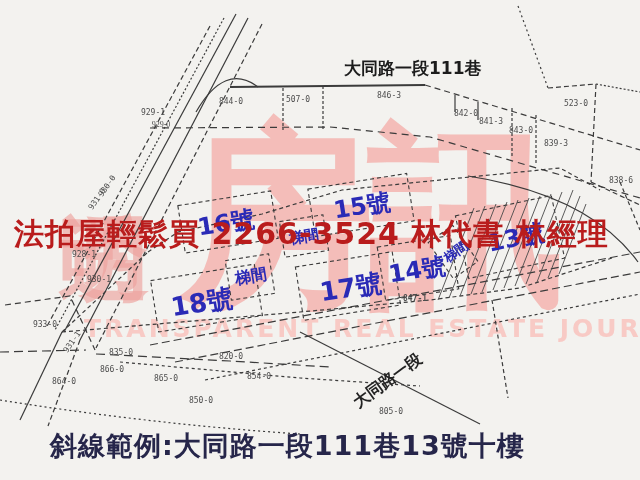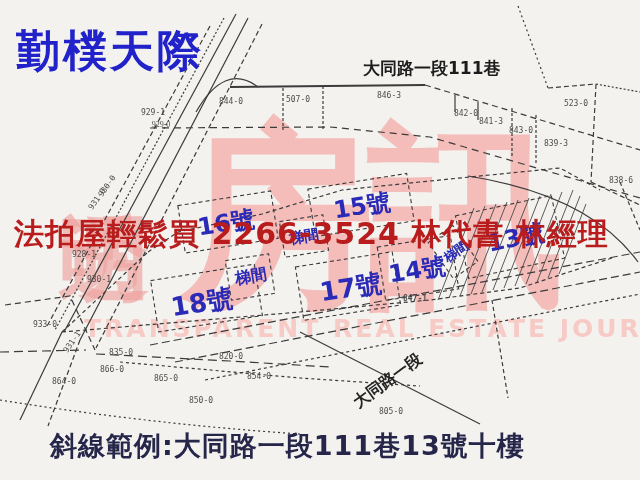--- a/index.html
+++ b/index.html
@@ -38,21 +38,21 @@
   .unit-label {
     position:absolute; color:#2a2ab6; font-weight:bold;
     white-space:nowrap; font-family:"DejaVu Sans", sans-serif;
   }
   .page-title {
     position:absolute; left:16px; top:22px;
     font-size:44px; font-weight:bold; letter-spacing:3px;
     color:#2122c9; white-space:nowrap;
   }
   .street-top {
-    position:absolute; left:363px; top:57px;
+    position:absolute; left:344px; top:57px;
     font-size:17px; font-weight:bold; color:#1c1c1c; white-space:nowrap;
   }
   .street-diag {
     position:absolute; left:388px; top:381px;
     transform:translate(-50%,-50%) rotate(-36deg);
     font-size:16px; font-weight:bold; color:#232323; white-space:nowrap;
   }
   .overlay-ad {
     position:absolute; left:14px; top:214px;
     font-size:30px; font-weight:bold; letter-spacing:1px;
@@ -186,19 +186,18 @@
       <span class="unit-label" style="left: 362px; top: 206px; font-size: 24px; transform: translate(-50%, -50%) rotate(-9deg);">15號</span>
       <span class="unit-label" style="left: 304px; top: 237px; font-size: 15px; transform: translate(-50%, -50%) rotate(-9deg);">梯間</span>
       <span class="unit-label" style="left: 202px; top: 303px; font-size: 26px; transform: translate(-50%, -50%) rotate(-9deg);">18號</span>
       <span class="unit-label" style="left: 251px; top: 277px; font-size: 16px; transform: translate(-50%, -50%) rotate(-9deg);">梯間</span>
       <span class="unit-label" style="left: 351px; top: 288px; font-size: 26px; transform: translate(-50%, -50%) rotate(-9deg);">17號</span>
       <span class="unit-label" style="left: 417px; top: 270px; font-size: 24px; transform: translate(-50%, -50%) rotate(-9deg);">14號</span>
       <span class="unit-label" style="left: 516px; top: 238px; font-size: 24px; transform: translate(-50%, -50%) rotate(-12deg);">13號</span>
       <span class="unit-label" style="left: 456px; top: 252px; font-size: 13px; transform: translate(-50%, -50%) rotate(-35deg);">梯間</span>
     </div>
 
-  <div class="page-title">勤樸天際</div>
   <div class="street-top">大同路一段111巷</div>
   <div class="street-diag">大同路一段</div>
   <div class="overlay-ad">法拍屋輕鬆買 2266-3524 林代書 林經理</div>
   <div class="bottom-caption">斜線範例:大同路一段111巷13號十樓</div>
 
 </div>
 
 </body></html>

